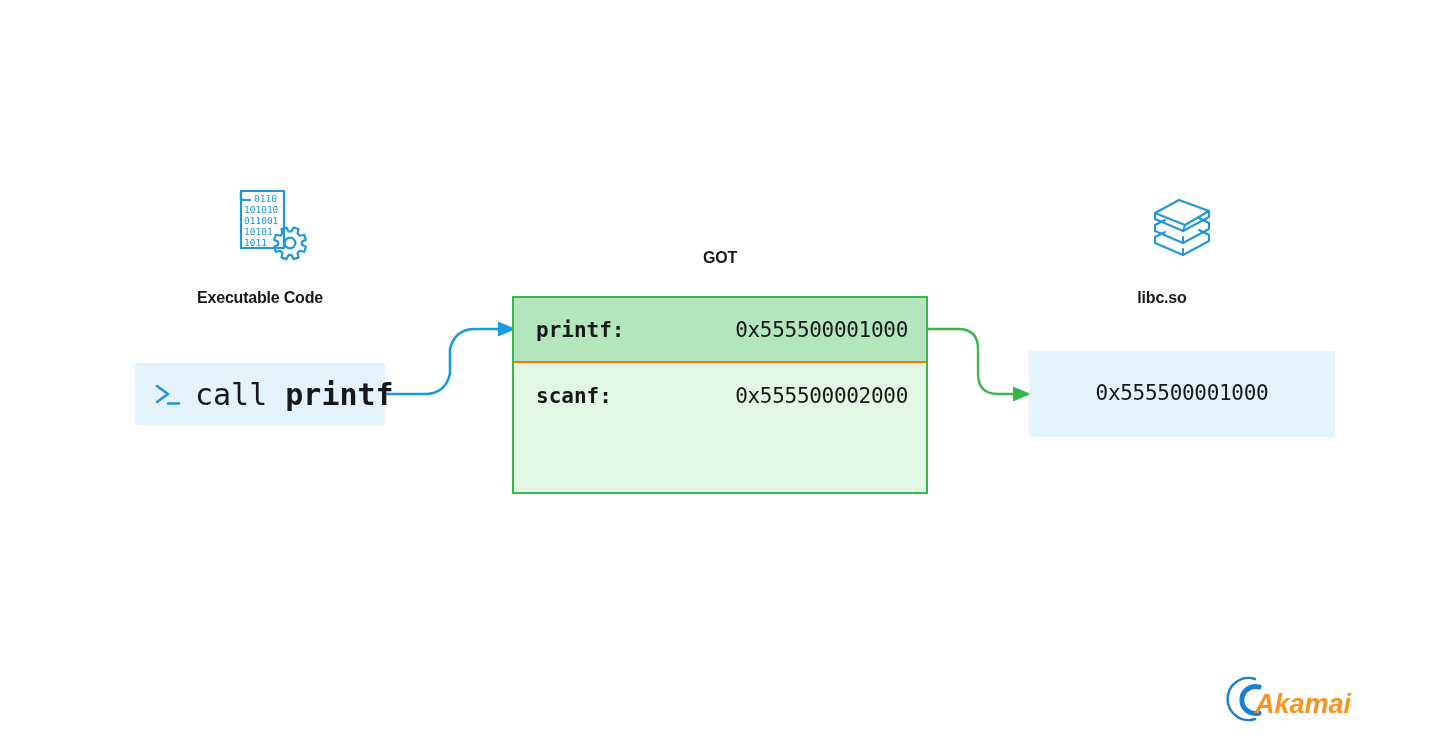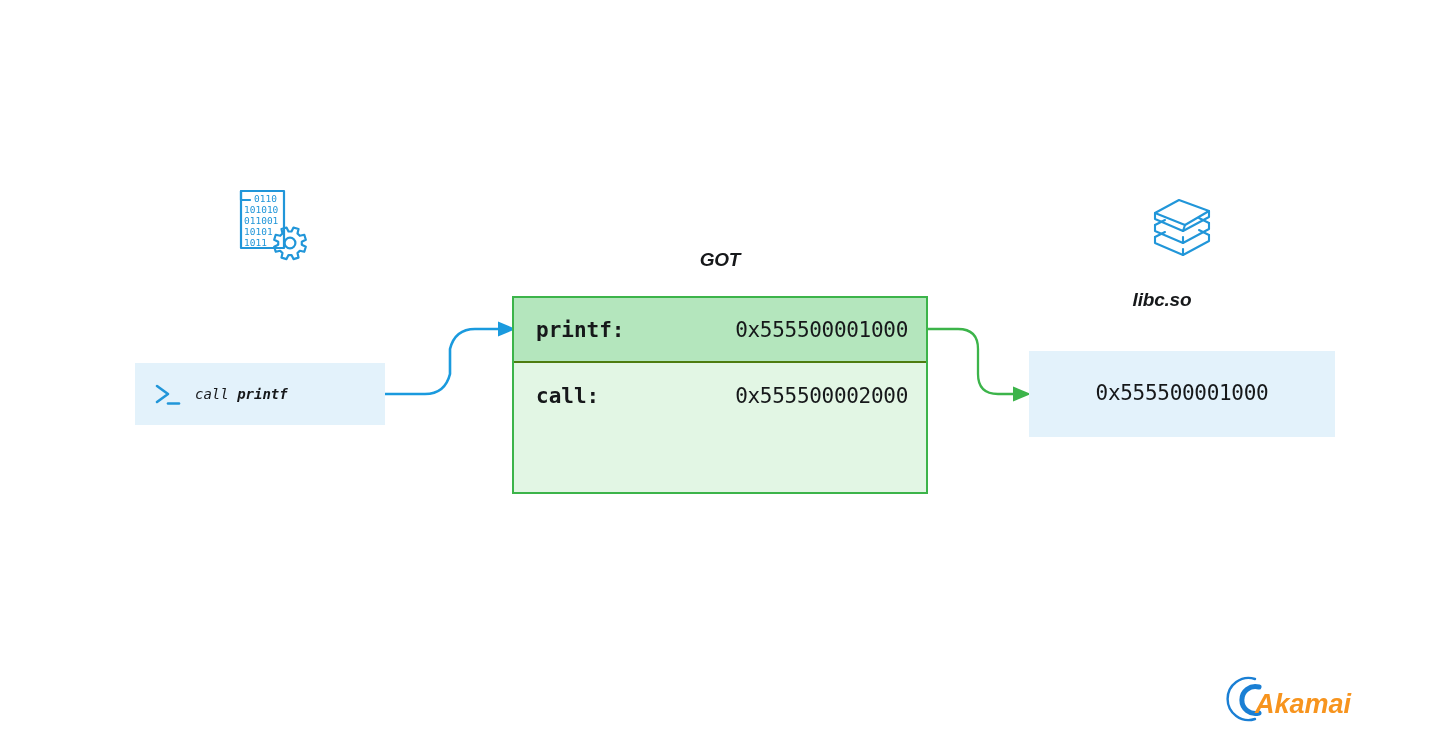--- a/index.html
+++ b/index.html
@@ -23,25 +23,24 @@
 
   
   .node { position: absolute; }
 
   
   .col-title {
     position: absolute;
     text-align: center;
     font-family: "Liberation Sans", sans-serif;
     font-weight: bold;
-    font-size: 19px;
+    font-size: 16px;
     color: #16181a;
     letter-spacing: -0.2px;
     white-space: nowrap;
-    font-style: italic;
   }
 
   
   #exec-icon {
     left: 232px;
     top: 186px;
     width: 86px;
     height: 84px;
   }
   #exec-title {
@@ -62,25 +61,24 @@
     padding-left: 16px;
   }
   #code-block .prompt {
     width: 34px;
     height: 30px;
     flex: 0 0 auto;
     margin-right: 10px;
   }
   #code-block .code-text {
     font-family: "DejaVu Sans Mono", monospace;
-    font-size: 14px;
+    font-size: 30px;
     color: #16181a;
     white-space: pre;
     letter-spacing: 0px;
-    font-style: italic;
   }
   #code-block .code-text b { font-weight: bold; }
 
   
   #got-title {
     left: 560px;
     top: 249px;
     width: 320px;
   }
   #got-table {
@@ -90,21 +88,21 @@
     height: 198px;
     border: 2px solid #3cb44a;
     box-sizing: border-box;
     background: #e2f6e4;
   }
   .got-row {
     height: 65px;
     display: flex;
     align-items: center;
     box-sizing: border-box;
-    border-bottom: 2px solid #4d7c0f;
+    border-bottom: 2px solid #f97316;
     padding-left: 22px;
     padding-right: 18px;
   }
   .got-row:last-child { border-bottom: none; height: 66px; }
   .got-row.highlight { background: #b4e6bd; }
   .got-sym {
     font-family: "DejaVu Sans Mono", monospace;
     font-weight: bold;
     font-size: 21px;
     color: #16181a;
@@ -208,38 +206,39 @@
                    L 15.8 3.8 L 14.3 8.8 L 9.8 7.8 L 7.5 10.1 L 8.5 14.6 L 3.5 16.1
                    L 1.5 12.1 L -1.5 12.1 L -3.5 16.1 L -8.5 14.6 L -7.5 10.1 L -9.8 7.8
                    L -14.3 8.8 L -15.8 3.8 L -11.8 1.8 L -11.8 -1.2 L -15.8 -3.2
                    L -14.3 -8.2 L -9.8 -7.2 L -7.5 -9.5 Z"></path>
           <circle cx="0" cy="0" r="5.4"></circle>
         </g>
       </g>
     </svg>
   </div>
 
+  <div class="col-title" id="exec-title">Executable Code</div>
 
   <div class="node" id="code-block">
     <svg class="prompt" viewBox="0 0 34 30">
       <path d="M 6 7 L 17 15 L 6 23" fill="none" stroke="#2196d9" stroke-width="2.6" stroke-linecap="round" stroke-linejoin="round"></path>
       <path d="M 17 24.5 L 28 24.5" fill="none" stroke="#2196d9" stroke-width="2.6" stroke-linecap="round"></path>
     </svg>
     <div class="code-text"><span>call </span><b>printf</b></div>
   </div>
 
   <div class="col-title" id="got-title">GOT</div>
 
   <div class="node" id="got-table">
     <div class="got-row highlight">
       <span class="got-sym">printf:</span>
       <span class="got-addr">0x555500001000</span>
     </div>
     <div class="got-row">
-      <span class="got-sym">call:</span>
+      <span class="got-sym">scanf:</span>
       <span class="got-addr">0x555500002000</span>
     </div>
   </div>
 
   <div class="node" id="libc-icon">
     <svg viewBox="0 0 78 76" width="78" height="76">
       <g fill="none" stroke="#2196d9" stroke-width="2.1" stroke-linejoin="round" stroke-linecap="round">
 
         <path d="M 12 21 L 36 8 L 66 19 L 42 33 Z"></path>
         <path d="M 12 21 L 12 27 L 40 39 L 42 33"></path>

